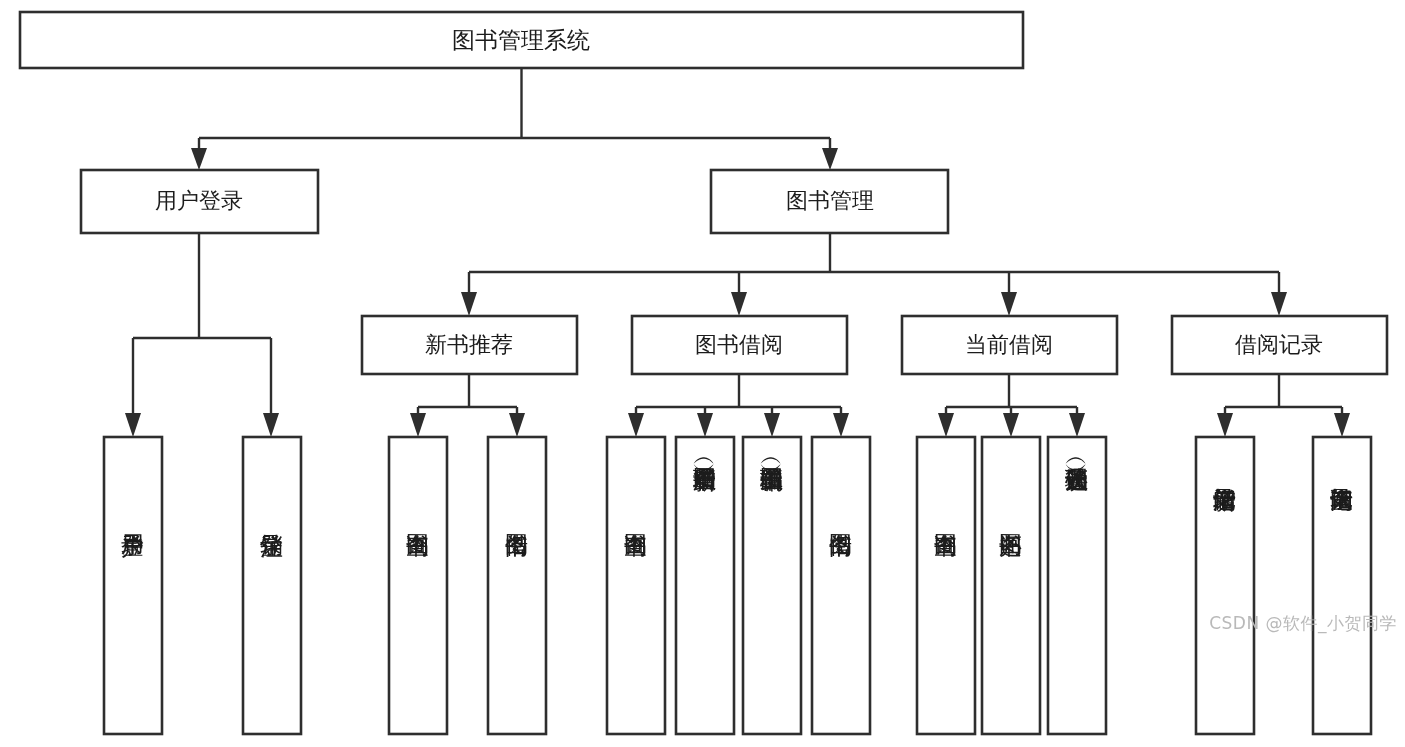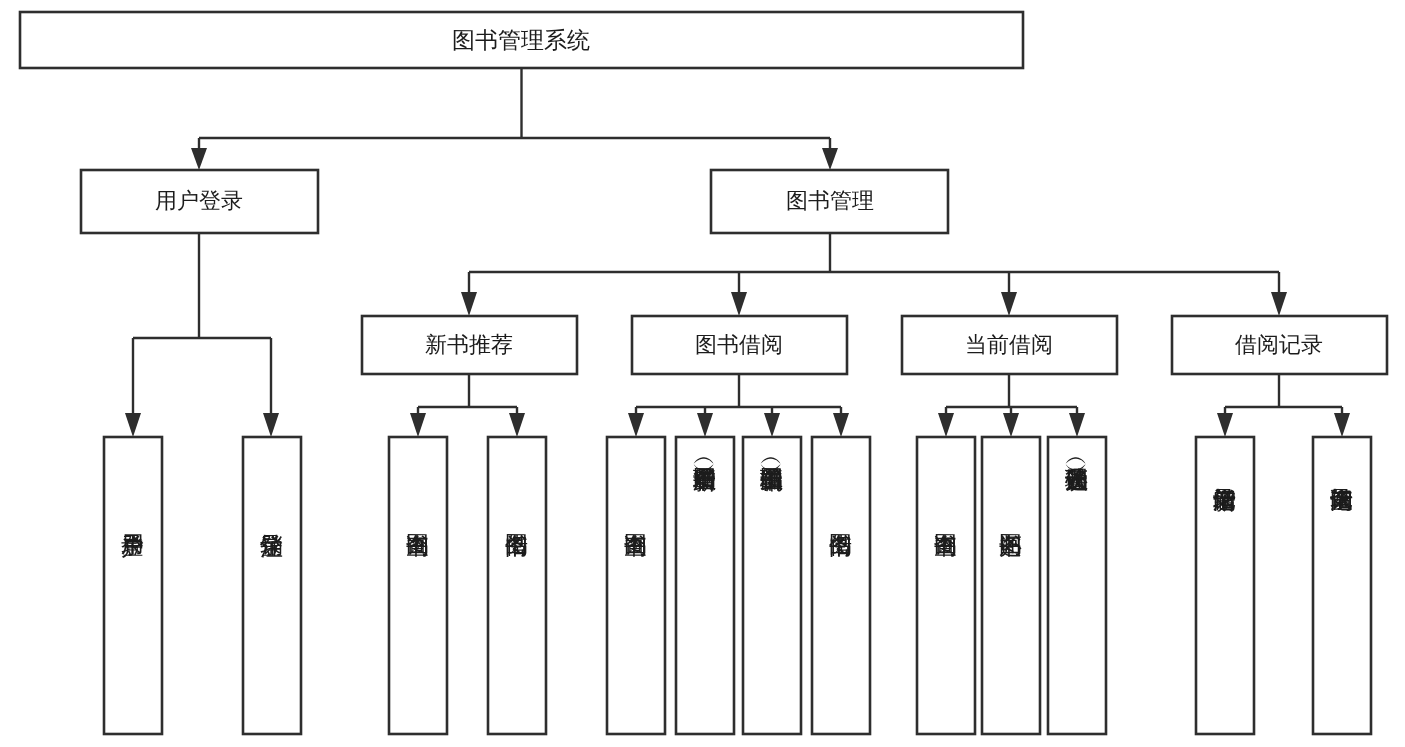--- a/index.html
+++ b/index.html
@@ -218,13 +218,14 @@
       <rect class="node-box" x="1196" y="437" width="58" height="297"></rect>
       <text class="leaf-label" x="1225" y="470" text-anchor="middle" writing-mode="tb" glyph-orientation-vertical="0">新增借阅记录</text>
     </g>
     <g>
       <rect class="node-box" x="1313" y="437" width="58" height="297"></rect>
       <text class="leaf-label" x="1342" y="470" text-anchor="middle" writing-mode="tb" glyph-orientation-vertical="0">查询借阅记录</text>
     </g>
 
   </svg>
 
+  <div class="watermark">CSDN @软件_小贺同学</div>
 </div>
 
 </body></html>

